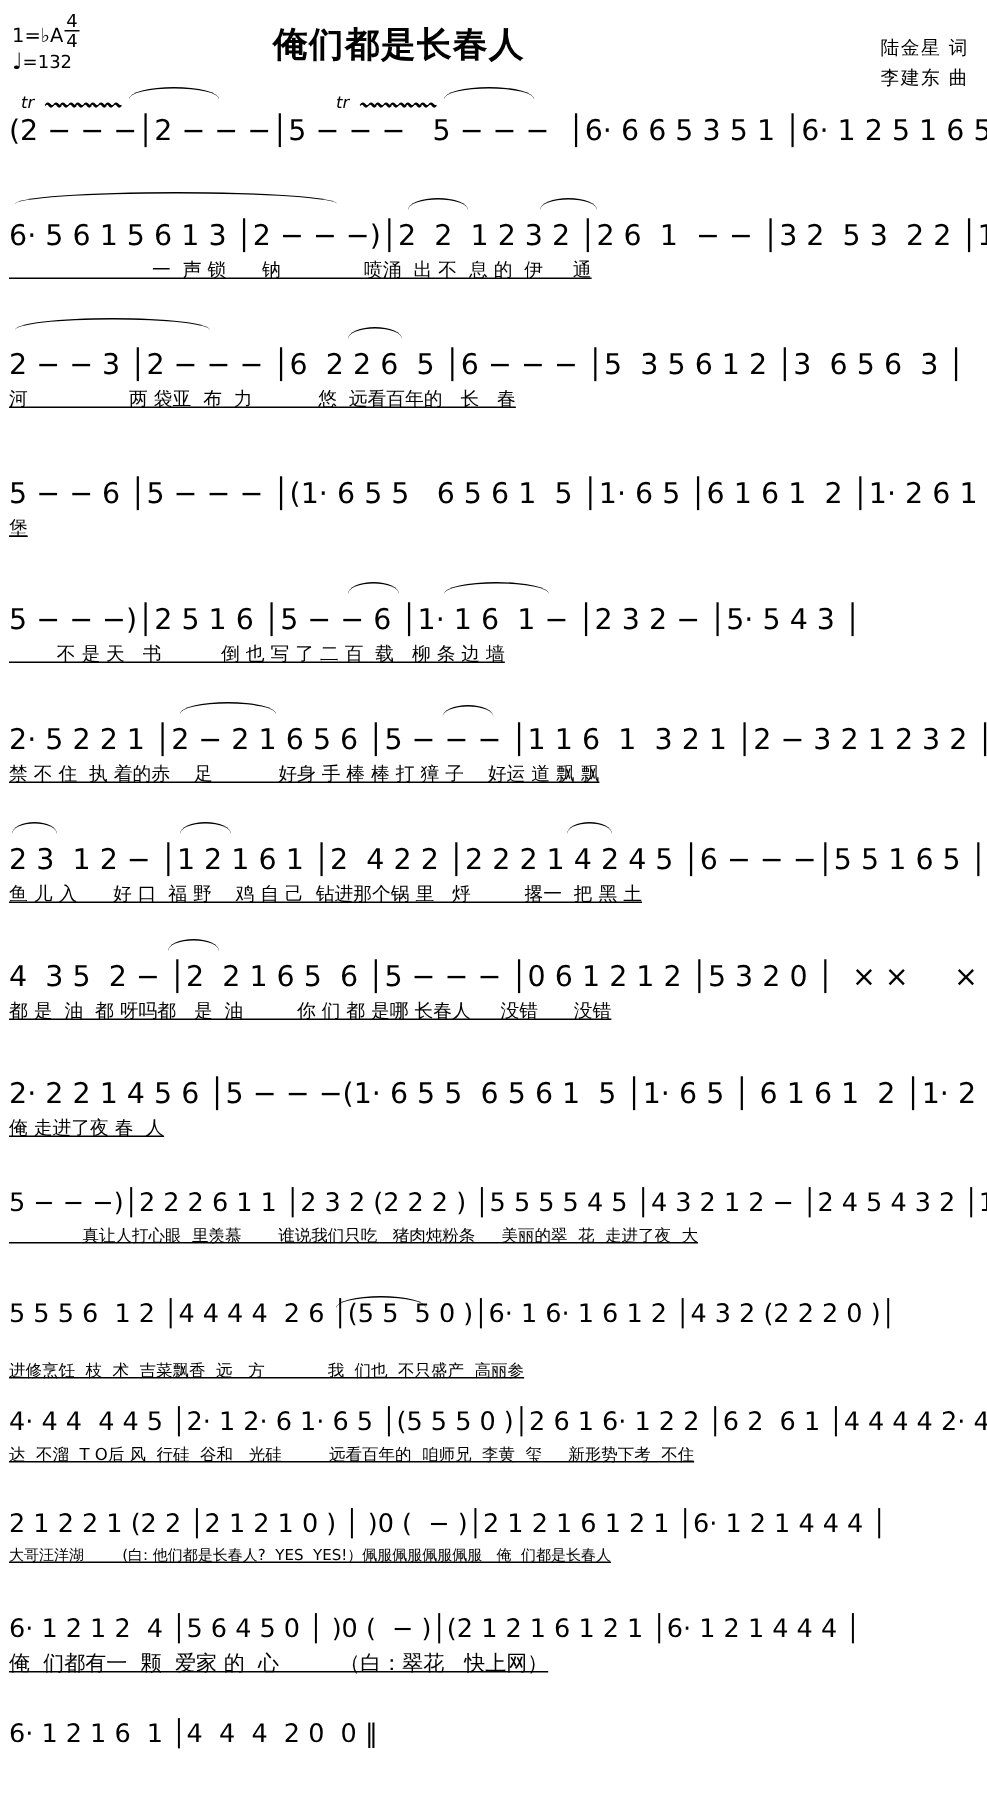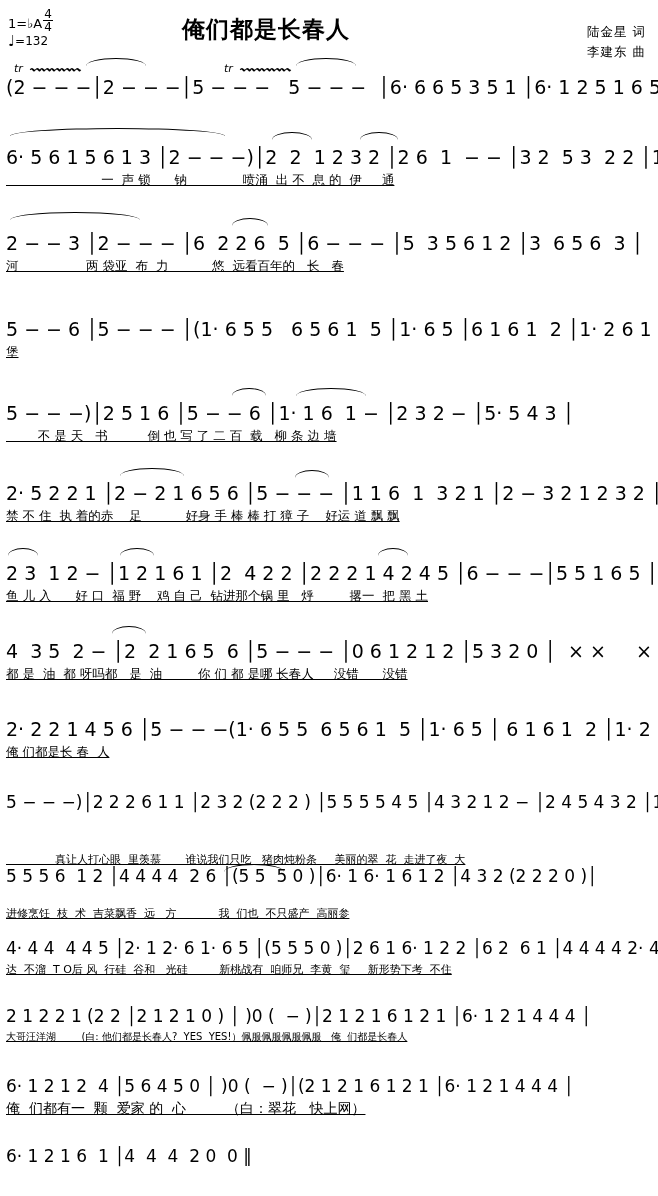--- a/index.html
+++ b/index.html
@@ -195,36 +195,36 @@
     <div class="lyrics">鱼 儿 入      好 口  福 野    鸡 自 己  钻进那个锅 里   烀         撂一  把 黑 土</div>
   </div>
 
   <div class="row" style="top:640px;">
     <div class="notes">4  3 5  2 − │2  2 1 6 5  6 │5 − − − │0 6 1 2 1 2 │5 3 2 0 │  × ×     × ×  │</div>
     <div class="lyrics">都 是  油  都 呀吗都   是  油         你 们 都 是哪 长春人     没错      没错</div>
   </div>
 
   <div class="row" style="top:718px;">
     <div class="notes">2· 2 2 1 4 5 6 │5 − − −(1· 6 5 5  6 5 6 1  5 │1· 6 5 │ 6 1 6 1  2 │1· 2 6 1 2 1 2 6 │</div>
-    <div class="lyrics">俺 们都是长 春  人</div>
+    <div class="lyrics">俺 走进了夜 春  人</div>
   </div>
 
   <div class="row" style="top:792px;">
     <div class="notes" style="font-size:17px;">5 − − −)│2 2 2 6 1 1 │2 3 2 (2 2 2 ) │5 5 5 5 4 5 │4 3 2 1 2 − │2 4 5 4 3 2 │1 2 1 6 5 6 │</div>
-    <div class="lyrics small" style="top:24px;margin-top:36px;">              真让人打心眼  里羡慕       谁说我们只吃   猪肉炖粉条     美丽的翠  花  走进了夜  大</div>
+    <div class="lyrics small" style="top:24px;">              真让人打心眼  里羡慕       谁说我们只吃   猪肉炖粉条     美丽的翠  花  走进了夜  大</div>
   </div>
 
   <div class="row" style="top:866px;">
     <div class="notes" style="font-size:17px;">5 5 5 6  1 2 │4 4 4 4  2 6 │(5 5  5 0 )│6· 1 6· 1 6 1 2 │4 3 2 (2 2 2 0 )│</div>
     <div class="lyrics small" style="top:40px;">进修烹饪  枝  术  吉菜飘香  远   方            我  们也  不只盛产  高丽参</div>
   </div>
 
   <div class="row" style="top:938px;">
     <div class="notes" style="font-size:17px;">4· 4 4  4 4 5 │2· 1 2· 6 1· 6 5 │(5 5 5 0 )│2 6 1 6· 1 2 2 │6 2  6 1 │4 4 4 4 2· 4 4 │</div>
-    <div class="lyrics small" style="top:24px;">达  不溜  T O后 风  行硅  谷和   光硅         新桃战有  咱师兄  李黄  玺     新形势下考  不住</div>
+    <div class="lyrics small" style="top:24px;">达  不溜  T O后 风  行硅  谷和   光硅         远看百年的  咱师兄  李黄  玺     新形势下考  不住</div>
   </div>
 
   <div class="row" style="top:1006px;">
     <div class="notes" style="font-size:17px;">2 1 2 2 1 (2 2 │2 1 2 1 0 ) │ )0 (  − )│2 1 2 1 6 1 2 1 │6· 1 2 1 4 4 4 │</div>
     <div class="lyrics small" style="top:24px; font-size:10px;">大哥汪洋湖        (白: 他们都是长春人?  YES  YES!）佩服佩服佩服佩服   俺  们都是长春人</div>
   </div>
 
   <div class="row" style="top:1076px;">
     <div class="notes" style="font-size:17px;">6· 1 2 1 2  4 │5 6 4 5 0 │ )0 (  − )│(2 1 2 1 6 1 2 1 │6· 1 2 1 4 4 4 │</div>
     <div class="lyrics small" style="top:24px; font-size:14px;">俺  们都有一  颗  爱家 的  心         （白：翠花   快上网）</div>

